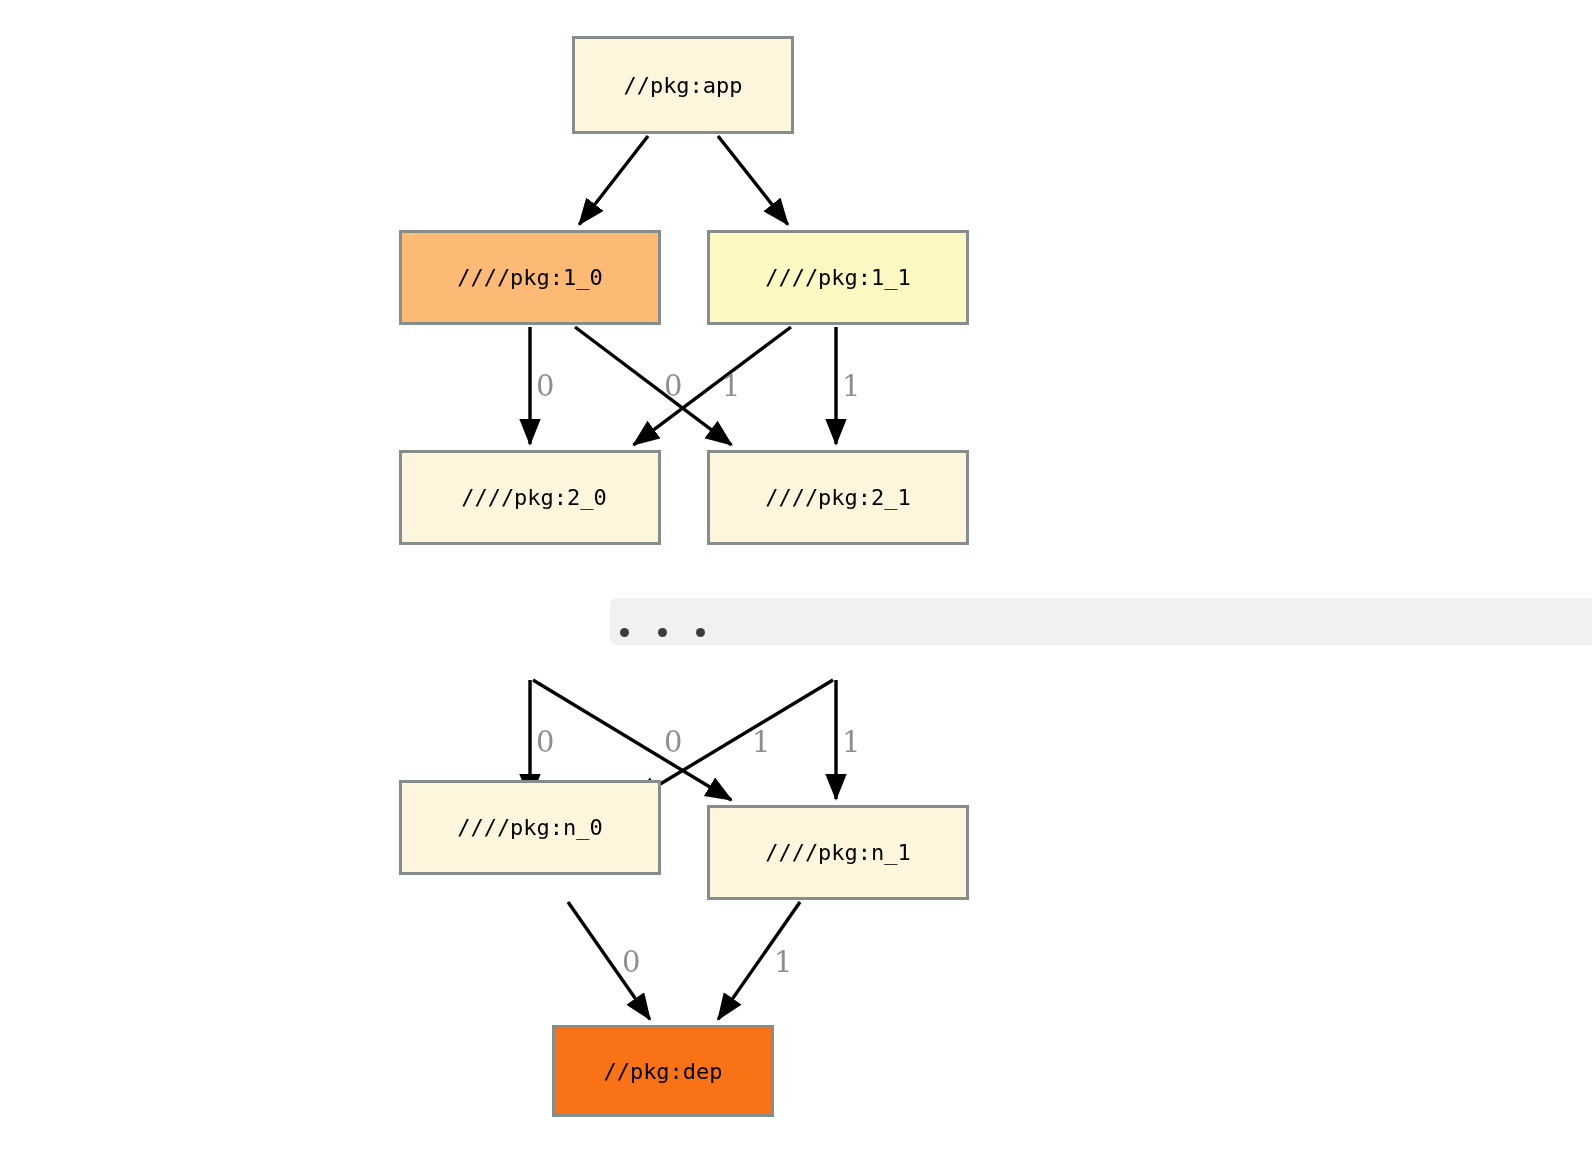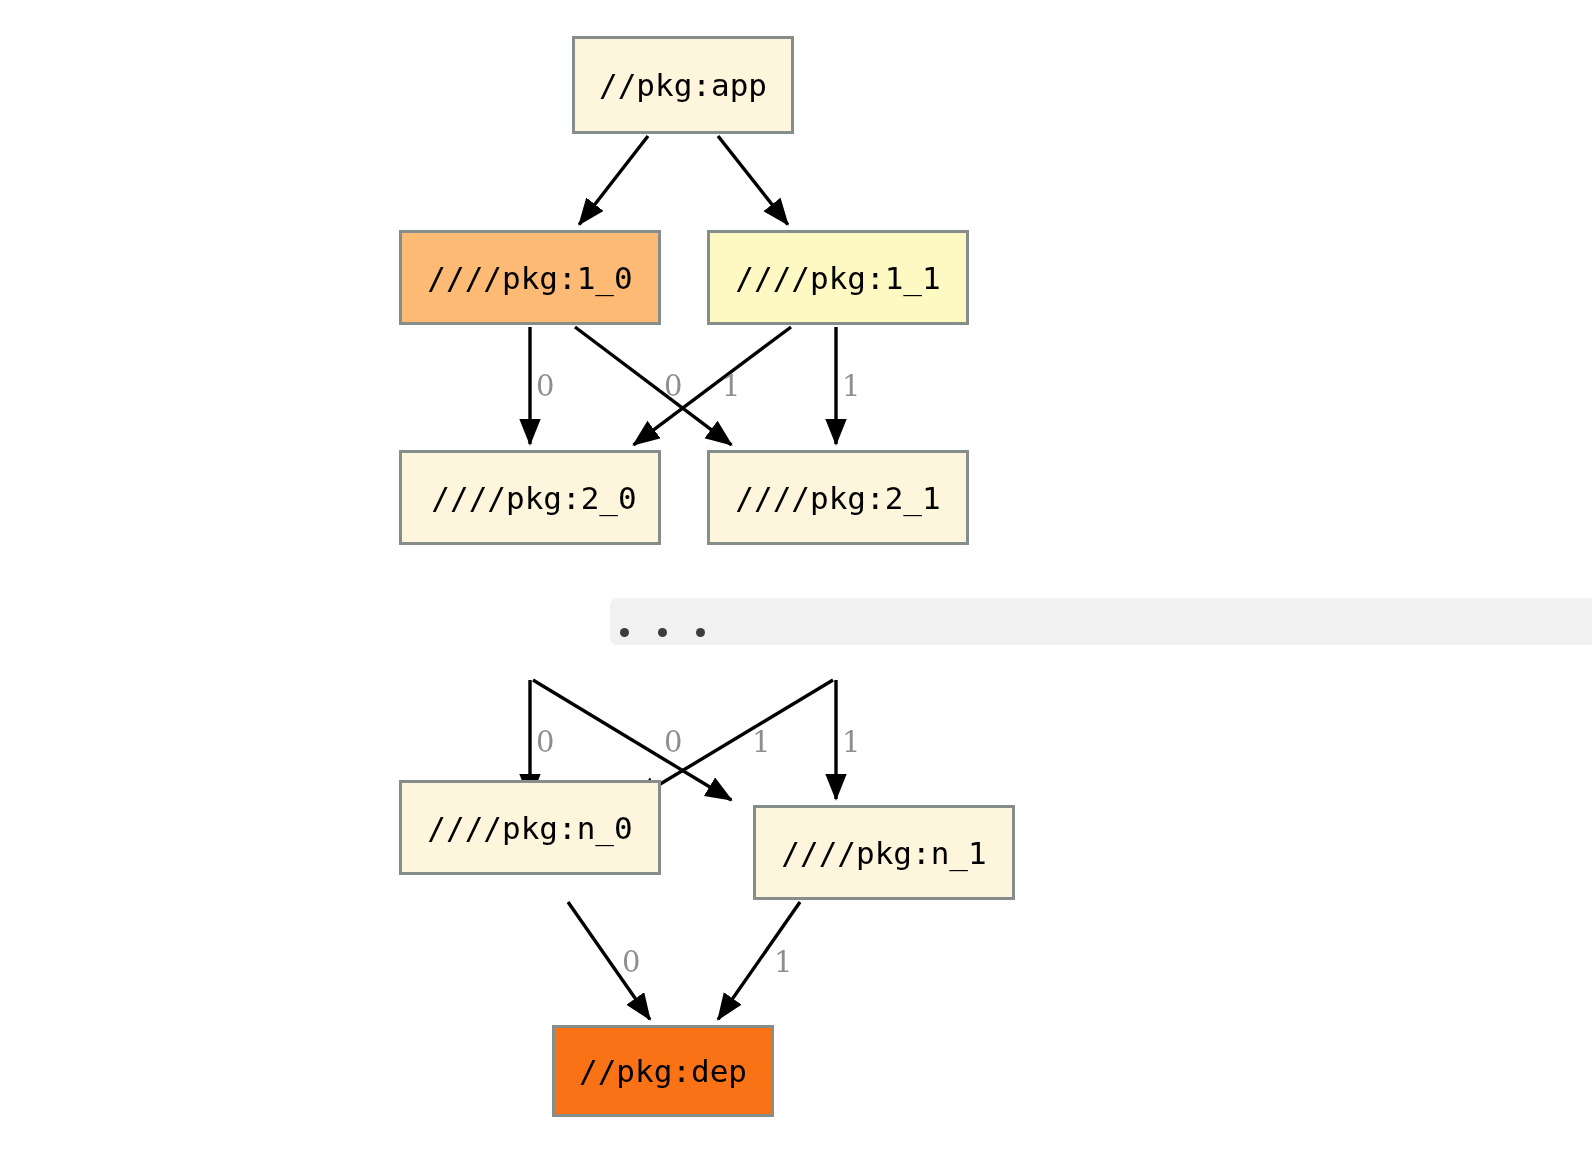--- a/index.html
+++ b/index.html
@@ -26,21 +26,21 @@
   }
   .node-box {
     position: absolute;
     box-sizing: border-box;
     background: #fdf6dc;
     border: 3px solid #868e8c;
     display: flex;
     align-items: center;
     justify-content: center;
     font-family: "DejaVu Sans Mono", "Liberation Mono", monospace;
-    font-size: 31px;
+    font-size: 22px;
     color: #000000;
     letter-spacing: 0px;
     white-space: nowrap;
   }
   .ellipsis-band {
     position: absolute;
     box-sizing: border-box;
     background: #f1f1f1;
     border-radius: 7px 0 0 7px;
     display: flex;
@@ -107,21 +107,21 @@
       </div>
       <div class="node-box" style="left: 399px; top: 450px; width: 262px; height: 95px; background: rgb(253, 246, 220); border-color: rgb(134, 142, 140); padding-left: 8px;">
         <span>////pkg:2_0</span>
       </div>
       <div class="node-box" style="left: 707px; top: 450px; width: 262px; height: 95px; background: rgb(253, 246, 220); border-color: rgb(134, 142, 140); text-align: right;">
         <span>////pkg:2_1</span>
       </div>
       <div class="node-box" style="left: 399px; top: 780px; width: 262px; height: 95px; background: rgb(253, 246, 220); border-color: rgb(134, 142, 140);">
         <span>////pkg:n_0</span>
       </div>
-      <div class="node-box" style="left: 707px; top: 805px; width: 262px; height: 95px; background: rgb(253, 246, 220); border-color: rgb(134, 142, 140); margin-left: 46px;">
+      <div class="node-box" style="left: 707px; top: 805px; width: 262px; height: 95px; background: rgb(253, 246, 220); border-color: rgb(134, 142, 140);">
         <span>////pkg:n_1</span>
       </div>
       <div class="node-box" style="left: 552px; top: 1025px; width: 222px; height: 92px; background: #f97316; border-color: rgb(134, 142, 140);">
         <span>//pkg:dep</span>
       </div>
     </div>
 
   <div class="ellipsis-band" id="ellipsis-band" style="left: 610px; top: 598px; width: 982px; height: 47px; background: rgb(241, 241, 241);">
     <div class="ellipsis-dots" id="ellipsis-dots">
         <span></span>

